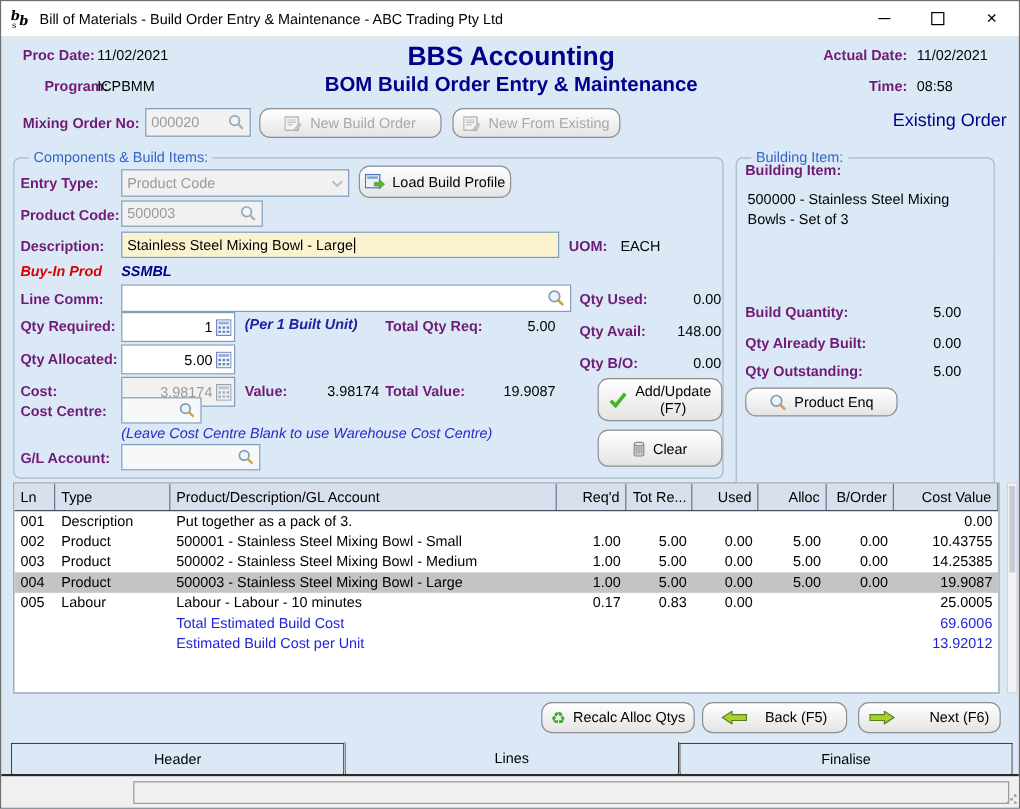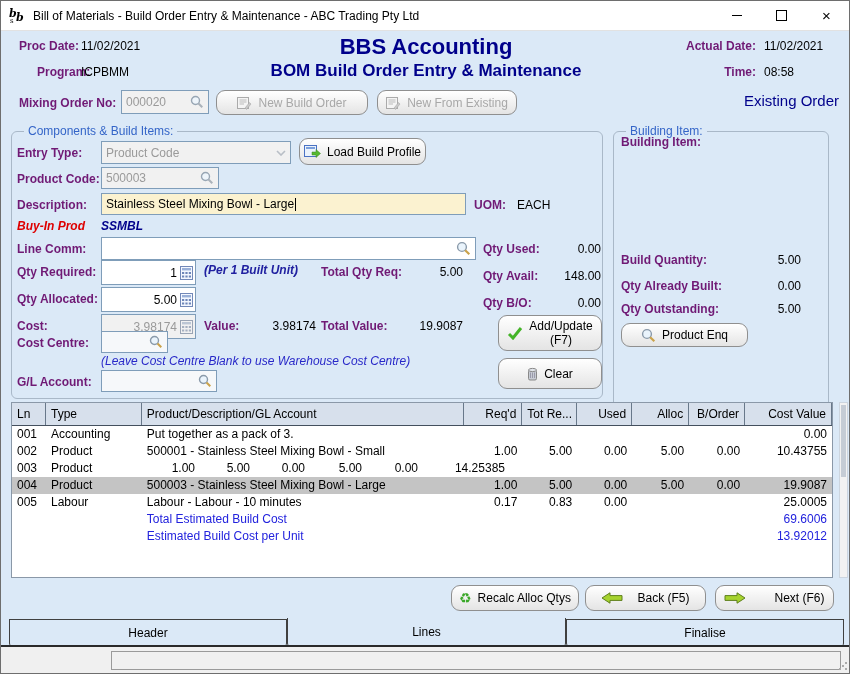--- a/index.html
+++ b/index.html
@@ -305,20 +305,21 @@
           <circle cx="5.5" cy="5.5" r="4" fill="#eaf4fc" stroke="#8a9aaa" stroke-width="1.4"></circle>
           <line x1="8.5" y1="8.5" x2="12.3" y2="12.3" stroke="#caa24a" stroke-width="2"></line>
         </svg>
       </span>
   </div>
 
   <div class="group" style="left:612px;top:130px;width:216px;height:360px;">
     <span class="legend" style="background:#dbe9f7;">Building Item:</span>
   </div>
   <div class="lbl" style="left:620px;top:134px;">Building Item:</div>
+  <div class="txt" style="left:622px;top:157px;width:196px;white-space:normal;line-height:17px;">500000 - Stainless Steel Mixing Bowls - Set of 3</div>
   <div class="lbl" style="left:620px;top:252px;">Build Quantity:</div>
   <div class="txt rt" style="left:740px;top:252px;width:60px;">5.00</div>
   <div class="lbl" style="left:620px;top:278px;">Qty Already Built:</div>
   <div class="txt rt" style="left:740px;top:278px;width:60px;">0.00</div>
   <div class="lbl" style="left:620px;top:301px;">Qty Outstanding:</div>
   <div class="txt rt" style="left:740px;top:301px;width:60px;">5.00</div>
   <div class="btn" style="left:620px;top:322px;width:127px;height:24px;">
     <span>
         <svg width="15" height="15" viewBox="0 0 15 15">
           <circle cx="6" cy="6" r="4.4" fill="#eaf4fc" stroke="#8a9aaa" stroke-width="1.4"></circle>
@@ -335,21 +336,21 @@
         <div class="th" style="width: 323px;">Product/Description/GL Account</div>
         <div class="th" style="width: 58px; text-align: right;">Req'd</div>
         <div class="th" style="width: 55px; text-align: right;">Tot Re...</div>
         <div class="th" style="width: 55px; text-align: right;">Used</div>
         <div class="th" style="width: 57px; text-align: right;">Alloc</div>
         <div class="th" style="width: 56px; text-align: right;">B/Order</div>
         <div class="th" style="width: 87px; text-align: right;">Cost Value</div>
       </div>
       <div class="tr">
         <div class="td" style="width: 34px;">001</div>
-        <div class="td" style="width: 96px;">Accounting</div>
+        <div class="td" style="width: 96px;">Description</div>
         <div class="td" style="width: 323px;">Put together as a pack of 3.</div>
         <div class="td" style="width: 58px; text-align: right;"></div>
         <div class="td" style="width: 55px; text-align: right;"></div>
         <div class="td" style="width: 55px; text-align: right;"></div>
         <div class="td" style="width: 57px; text-align: right;"></div>
         <div class="td" style="width: 56px; text-align: right;"></div>
         <div class="td" style="width: 87px; text-align: right;">0.00</div>
       </div>
       <div class="tr">
         <div class="td" style="width: 34px;">002</div>
@@ -358,20 +359,21 @@
         <div class="td" style="width: 58px; text-align: right;">1.00</div>
         <div class="td" style="width: 55px; text-align: right;">5.00</div>
         <div class="td" style="width: 55px; text-align: right;">0.00</div>
         <div class="td" style="width: 57px; text-align: right;">5.00</div>
         <div class="td" style="width: 56px; text-align: right;">0.00</div>
         <div class="td" style="width: 87px; text-align: right;">10.43755</div>
       </div>
       <div class="tr">
         <div class="td" style="width: 34px;">003</div>
         <div class="td" style="width: 96px;">Product</div>
+        <div class="td" style="width: 323px;">500002 - Stainless Steel Mixing Bowl - Medium</div>
         <div class="td" style="width: 58px; text-align: right;">1.00</div>
         <div class="td" style="width: 55px; text-align: right;">5.00</div>
         <div class="td" style="width: 55px; text-align: right;">0.00</div>
         <div class="td" style="width: 57px; text-align: right;">5.00</div>
         <div class="td" style="width: 56px; text-align: right;">0.00</div>
         <div class="td" style="width: 87px; text-align: right;">14.25385</div>
       </div>
       <div class="tr selected">
         <div class="td" style="width: 34px;">004</div>
         <div class="td" style="width: 96px;">Product</div>

